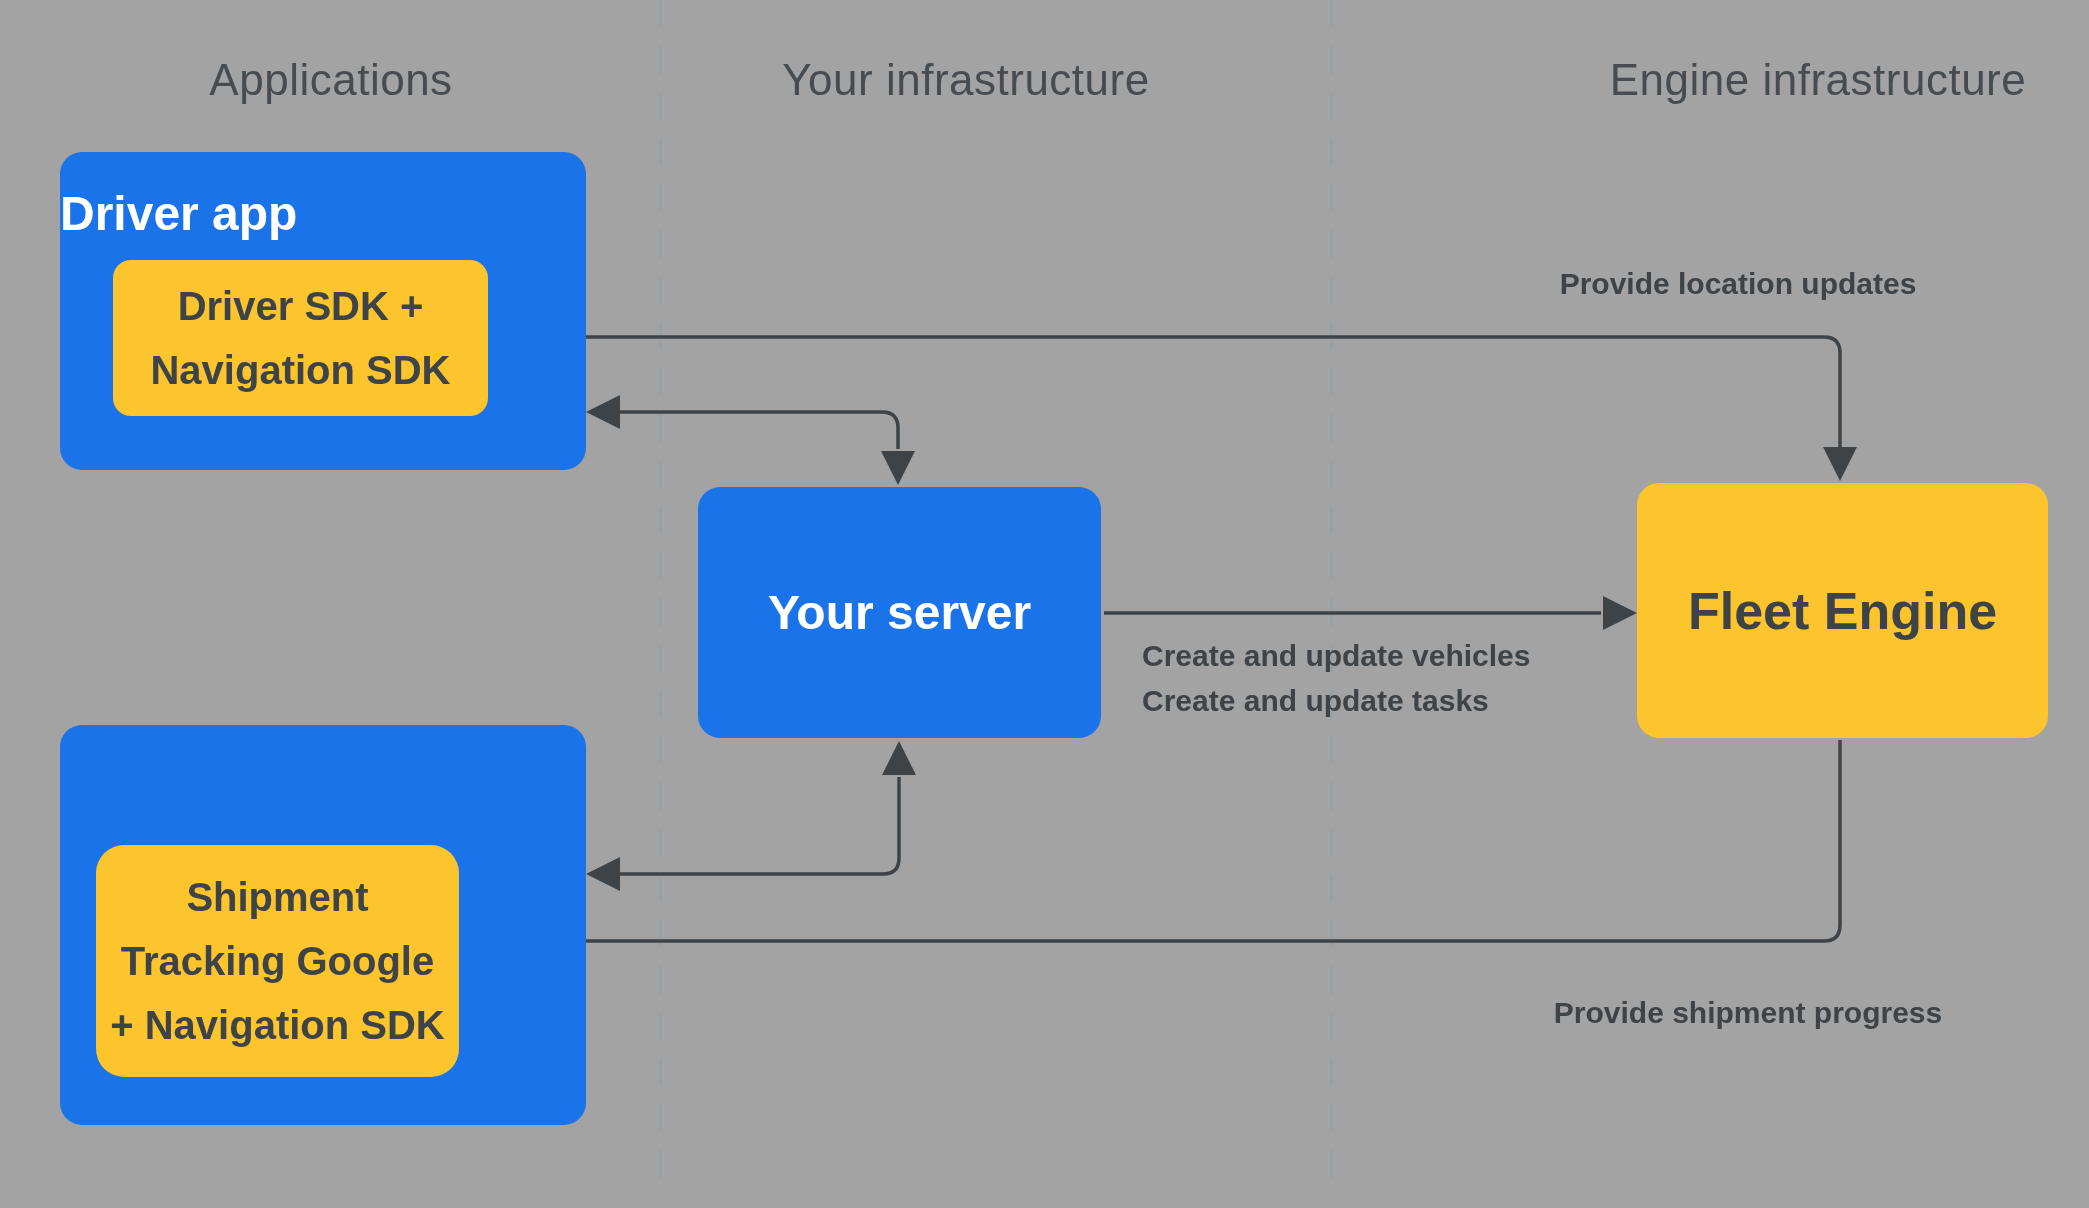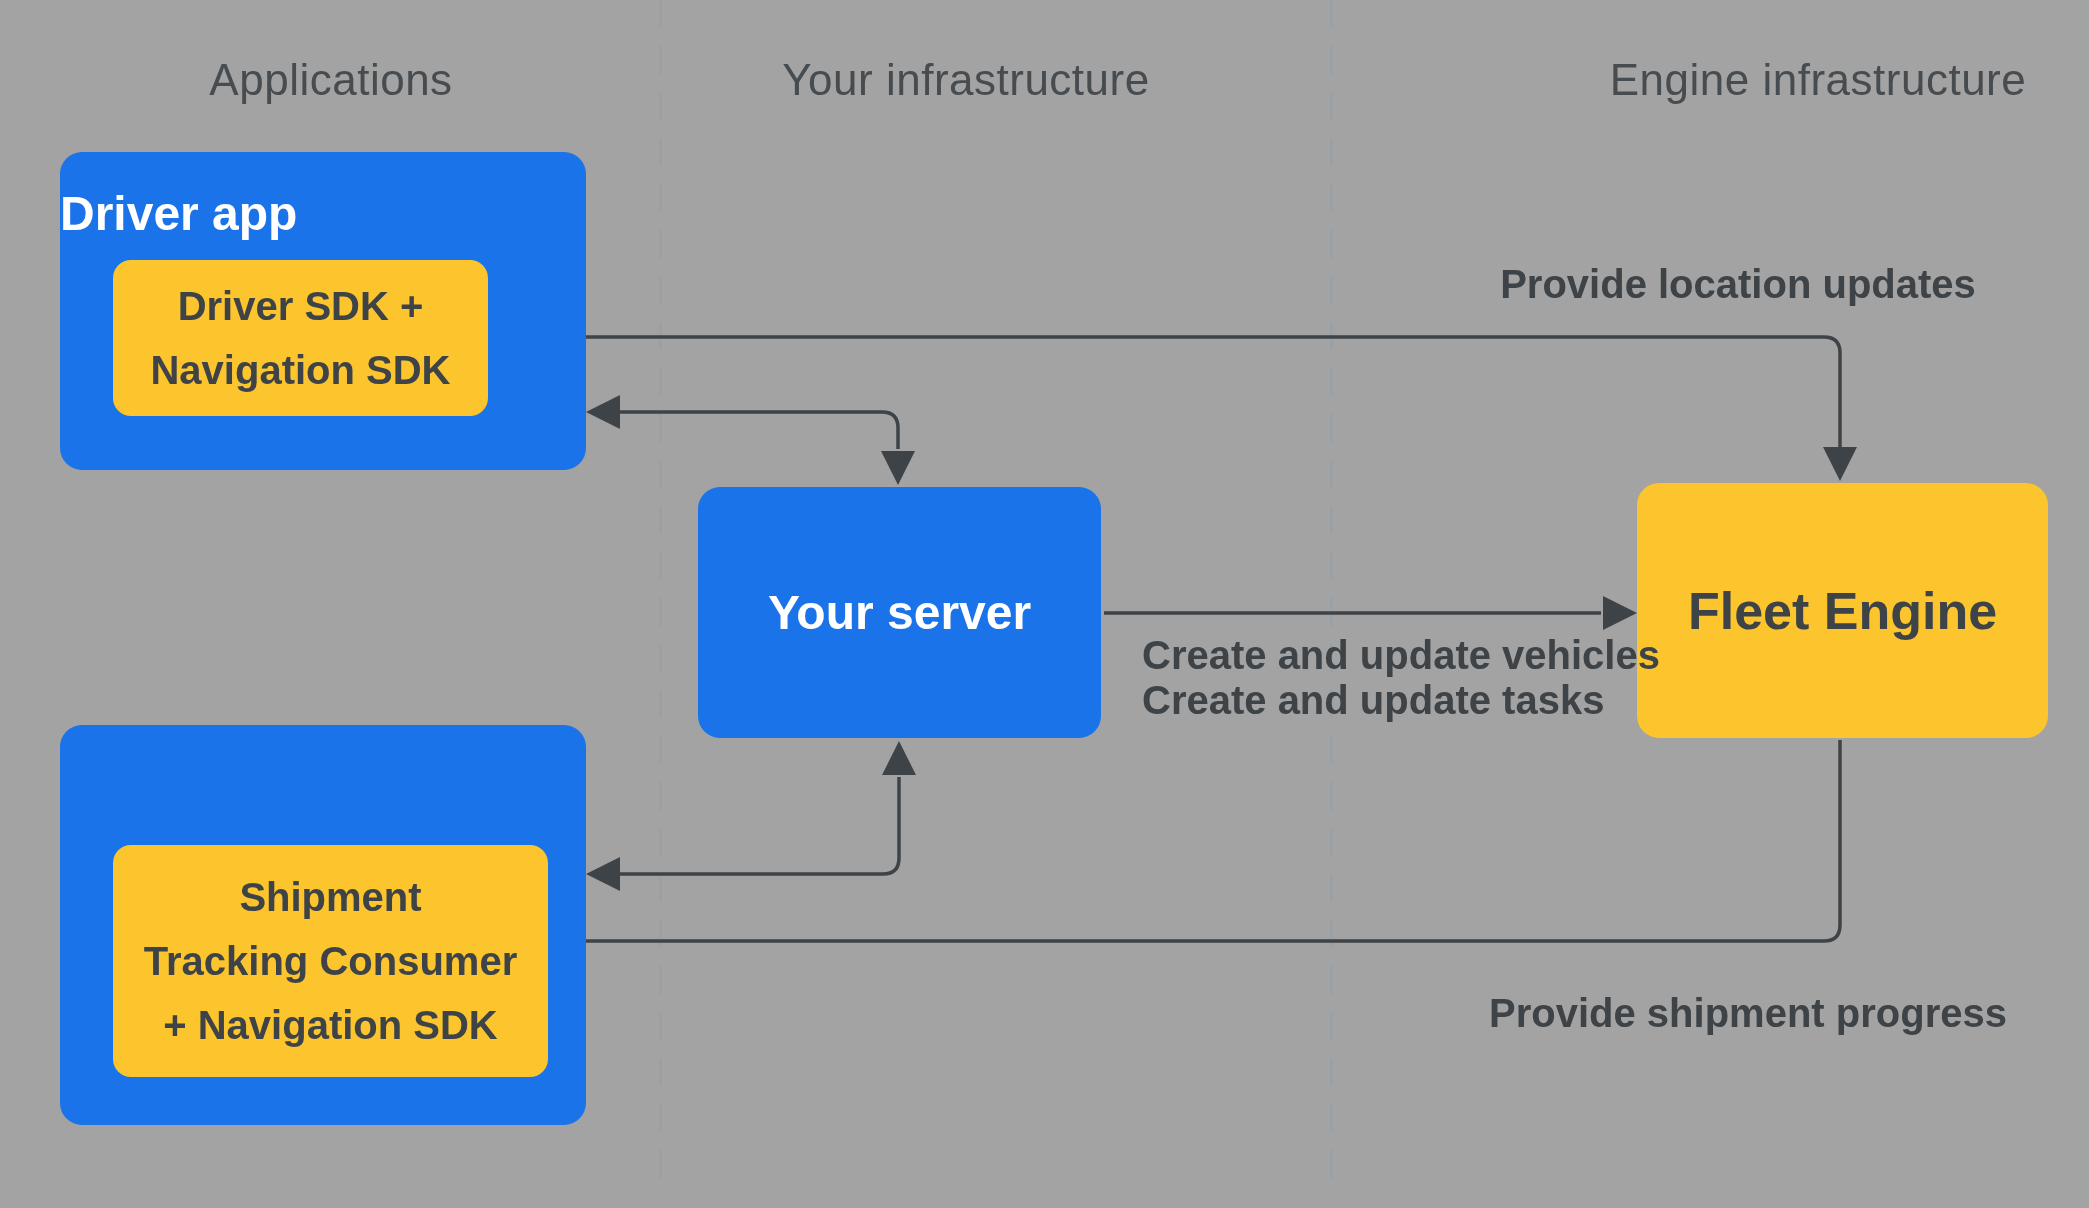--- a/index.html
+++ b/index.html
@@ -32,21 +32,21 @@
   }
   .solo-title{
     position:absolute;inset:0;display:flex;align-items:center;justify-content:center;
     color:#ffffff;font-size:48px;font-weight:bold;white-space:nowrap;
   }
   .solo-title.dark{color:#3e4347;font-size:52px;}
   .edges{position:absolute;left:0;top:0;width:2089px;height:1208px;pointer-events:none;}
   .edges path{fill:none;stroke:#3e4347;stroke-width:3.5px;}
   .edges polygon{fill:#3e4347;stroke:none;}
   .edge-label{
-    position:absolute;color:#3e4347;font-size:40px;font-weight:bold;white-space:nowrap;
+    position:absolute;color:#3e4347;font-size:30px;font-weight:bold;white-space:nowrap;
   }
   .edge-label.centered{transform:translate(-50%,-50%);}
   .edge-label .lbl-line{line-height:45px;}
 </style>
 </head>
 <body>
 
 <div class="stage">
 
   <div class="col-header" style="left:331px;top:80px;">Applications</div>
@@ -97,23 +97,23 @@
 
   <div class="node blue" style="left:698px;top:487px;width:403px;height:251px;">
     <div class="solo-title">Your server</div>
   </div>
 
   <div class="node yellow" style="left:1637px;top:483px;width:411px;height:255px;border-radius:22px;">
     <div class="solo-title dark">Fleet Engine</div>
   </div>
 
   <div class="node blue" style="left:60px;top:725px;width:526px;height:400px;">
-    <div class="node yellow inner-box" style="left:53px;top:120px;width:435px;height:232px;">
+    <div class="node yellow inner-box" style="left:36px;top:120px;width:363px;height:232px;border-radius:28px;">
       <div class="inner-line">Shipment</div>
-      <div class="inner-line">Tracking Consumer</div>
+      <div class="inner-line">Tracking Google</div>
       <div class="inner-line">+ Navigation SDK</div>
     </div>
   </div>
 
   <div class="edge-label centered" style="left:1738px;top:284px;">Provide location updates</div>
 
   <div class="edge-label" style="left:1142px;top:633px;">
     <div class="lbl-line">Create and update vehicles</div>
     <div class="lbl-line">Create and update tasks</div>
   </div>

